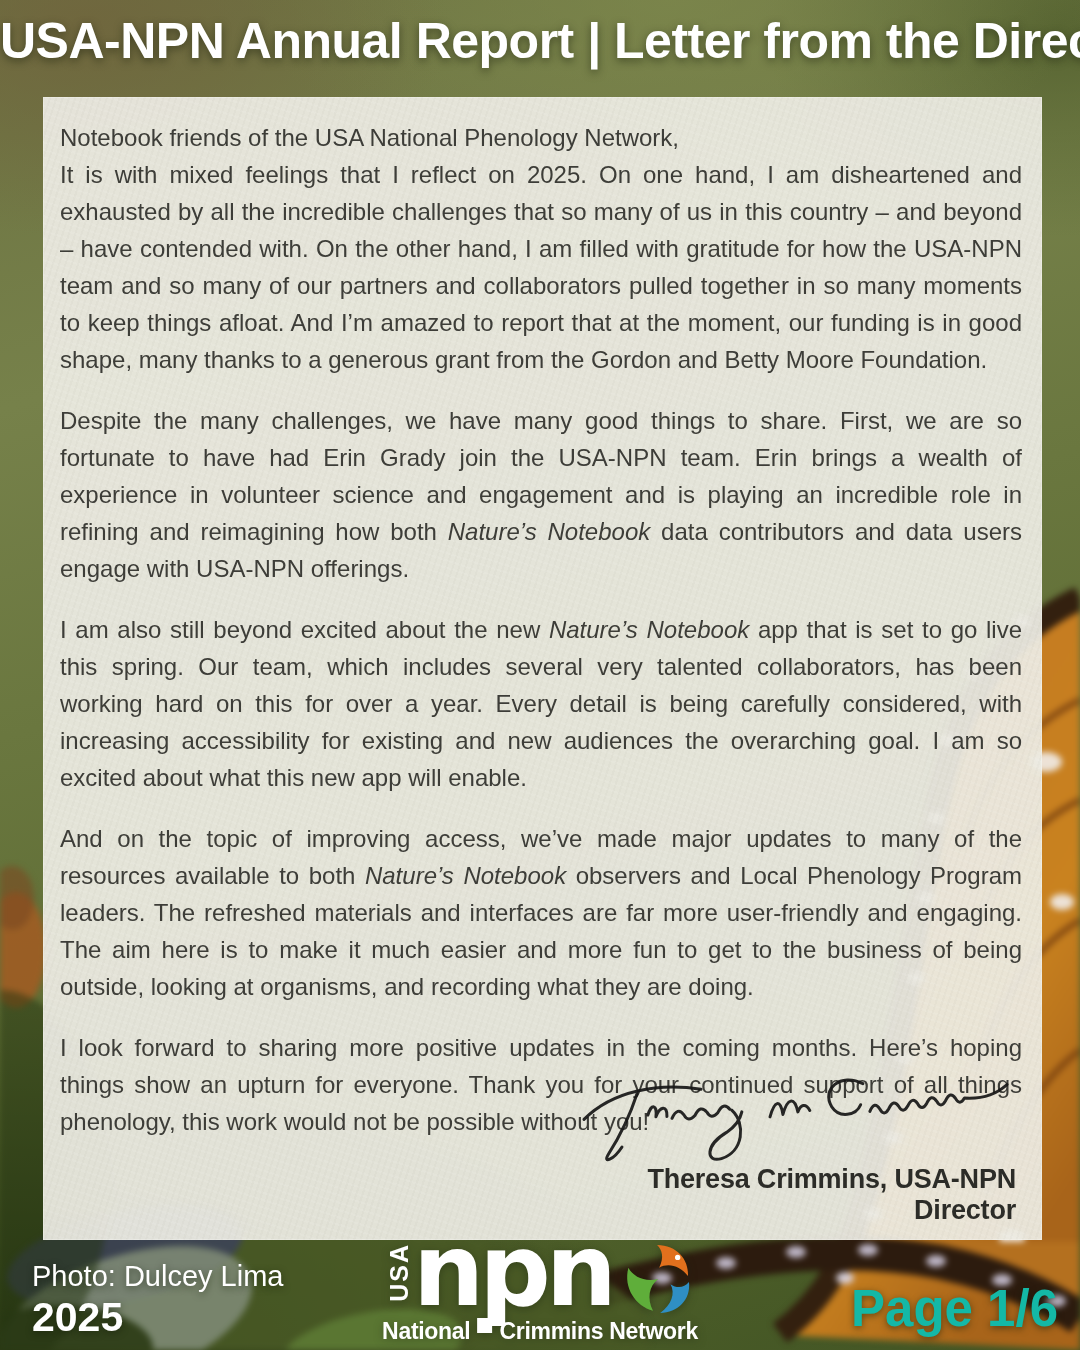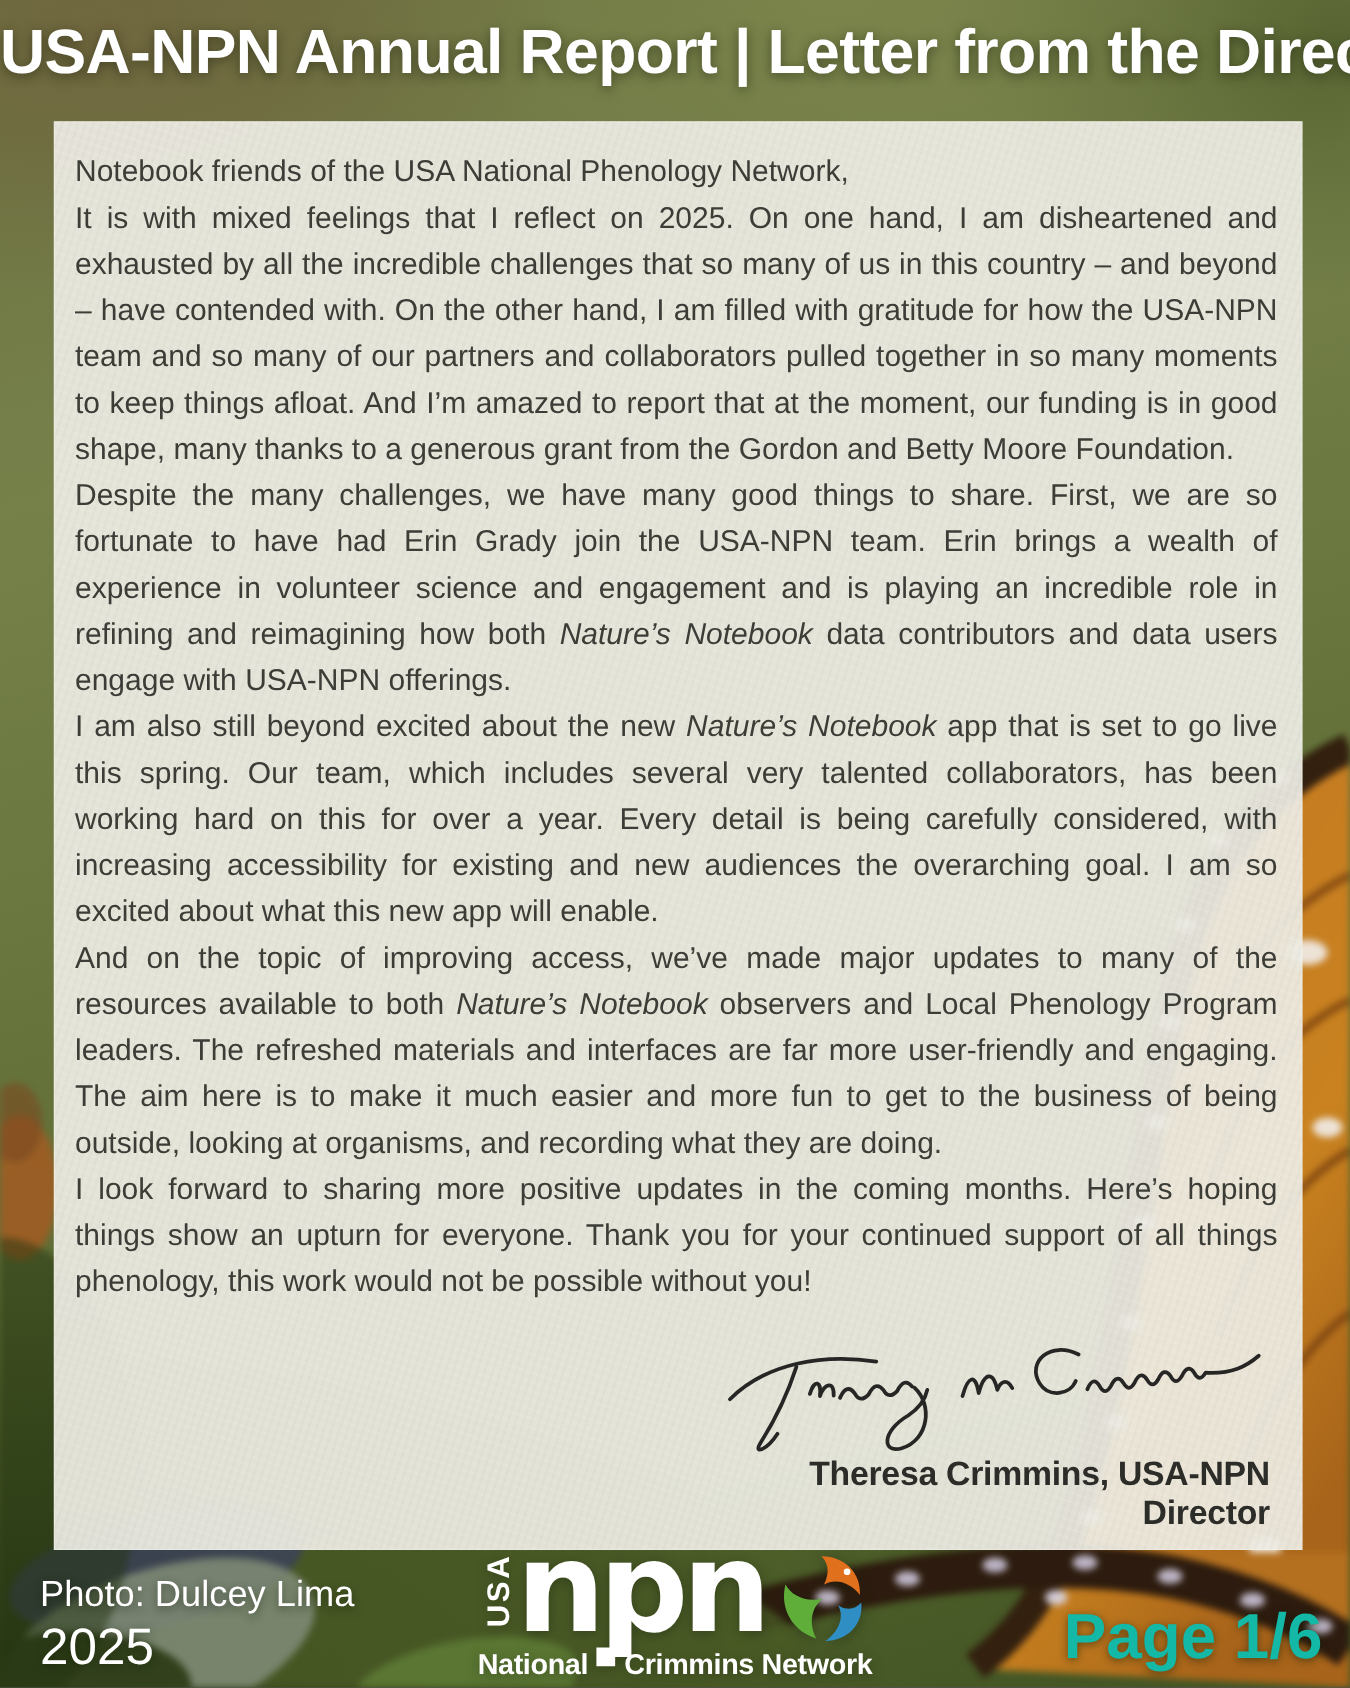--- a/index.html
+++ b/index.html
@@ -34,34 +34,34 @@
       repeating-linear-gradient(108deg, rgba(150,148,135,.05) 0 2px, rgba(255,255,255,0) 2px 6px),
       repeating-linear-gradient(18deg, rgba(255,255,255,.07) 0 2px, rgba(0,0,0,0) 2px 7px),
       rgba(236,235,226,.94);
     box-shadow:inset 0 0 0 1px rgba(255,255,255,.25);
   }
   .letter-body{
     padding:22px 20px 0 17px;
     color:#3d3d38; font-size:24px; line-height:37px; text-align:justify;
   }
   .letter-body p{ margin:0; }
-  .letter-body p + p{ }
+  .letter-body p + p{ margin-top:24px; }
   .letter-body p:nth-child(2){ margin-top:0; }
   .letter-body em{ font-style:italic; }
   
   .sig-block{
     position:absolute; right:26px; bottom:14px; width:442px; text-align:center;
   }
   .signature{ display:block; margin:0 auto 2px auto; transform:rotate(-2deg); }
   .signoff{ font-weight:700; font-size:27px; color:#2c2c28; letter-spacing:-.2px;text-align:right; }
   
   .shadowed{ text-shadow:0 2px 7px rgba(20,30,10,.55);margin-top:31px; }
   .footer-left{ position:absolute; left:32px; bottom:10px; color:#fff; }
   .photo-credit{ font-size:29px; line-height:36px; }
-  .year{ font-size:41px; font-weight:400; line-height:46px; }
+  .year{ font-size:41px; font-weight:700; line-height:46px; }
   .page-num{
     position:absolute; right:22px; bottom:12px;
     color:#14b8a6; font-size:51px; font-weight:700;
   }
   
   .logo{
     position:absolute; left:50%; bottom:5px; transform:translateX(-50%);
     color:#fff; display:flex; flex-direction:column; align-items:center;
     filter:drop-shadow(0 2px 5px rgba(20,30,10,.4));
   }

